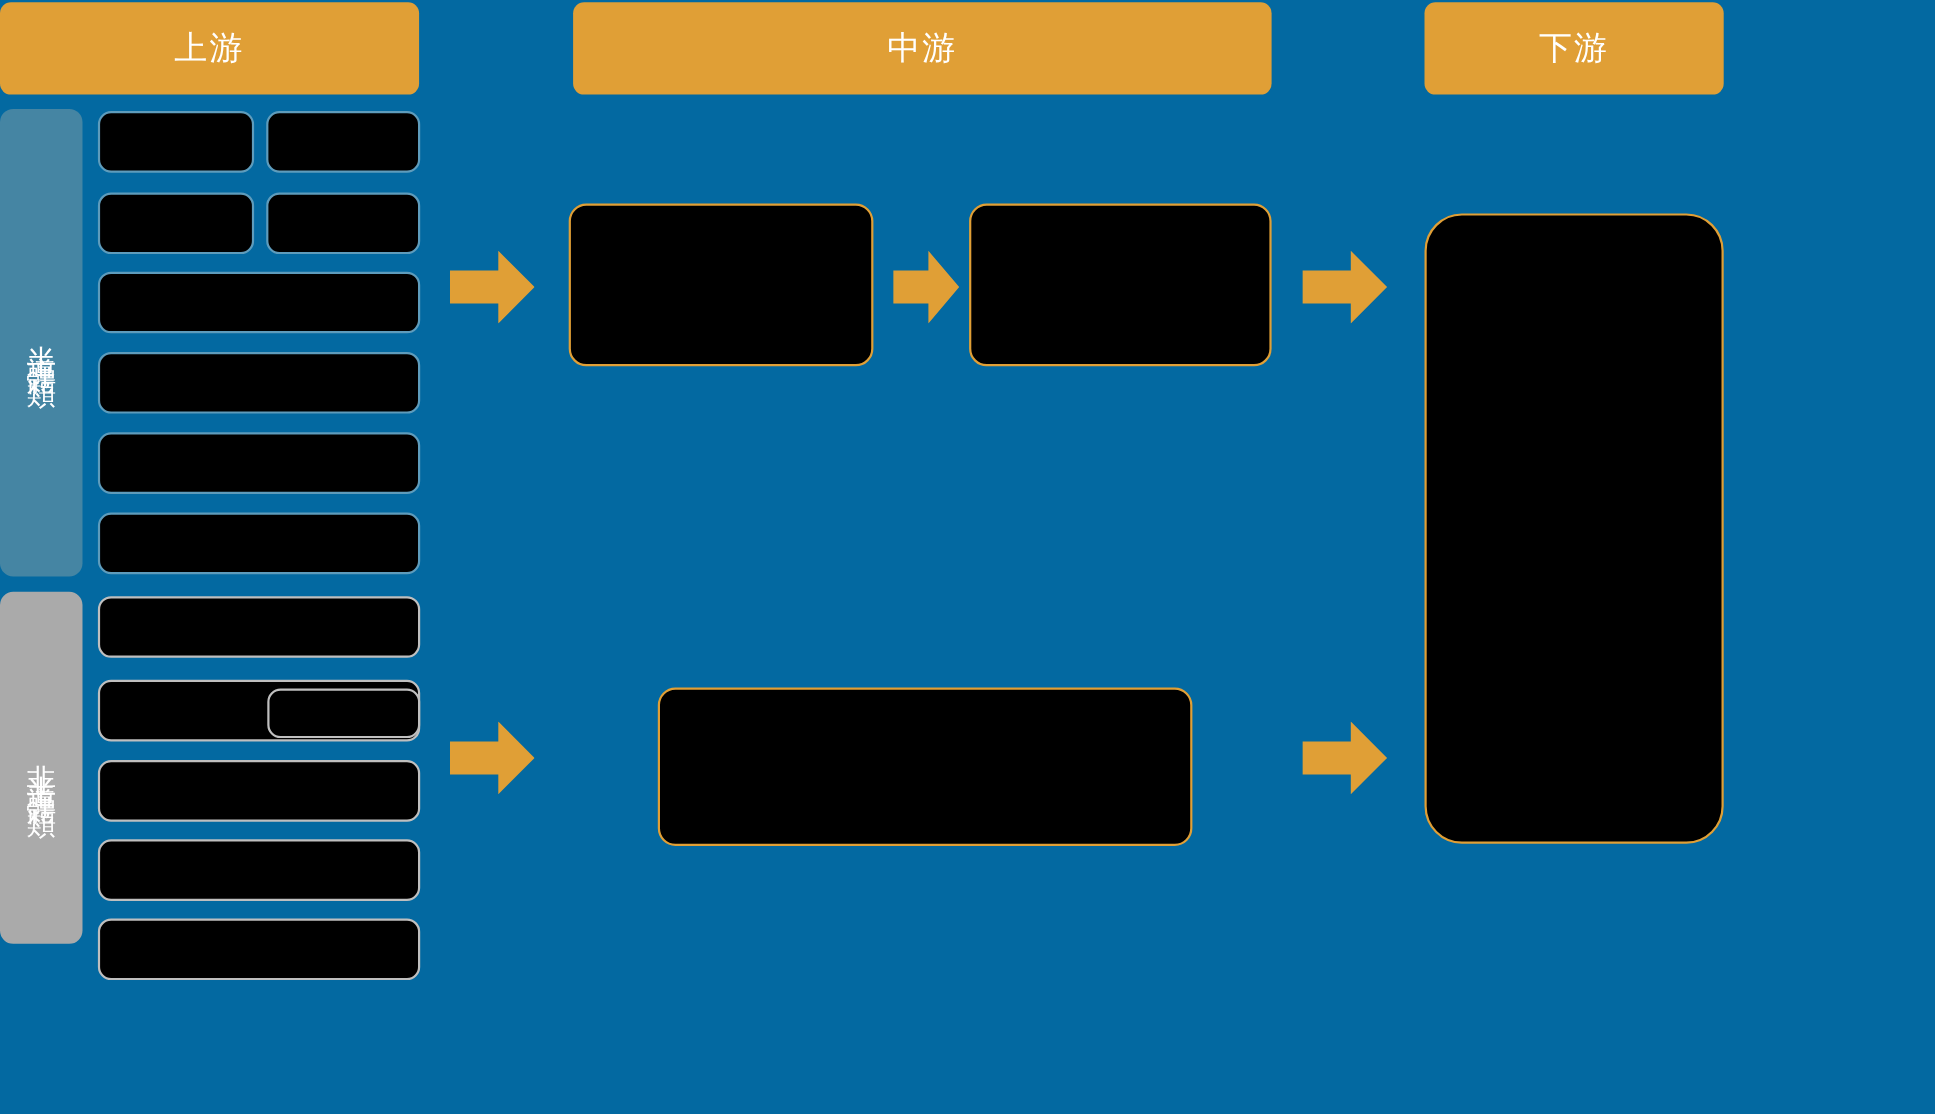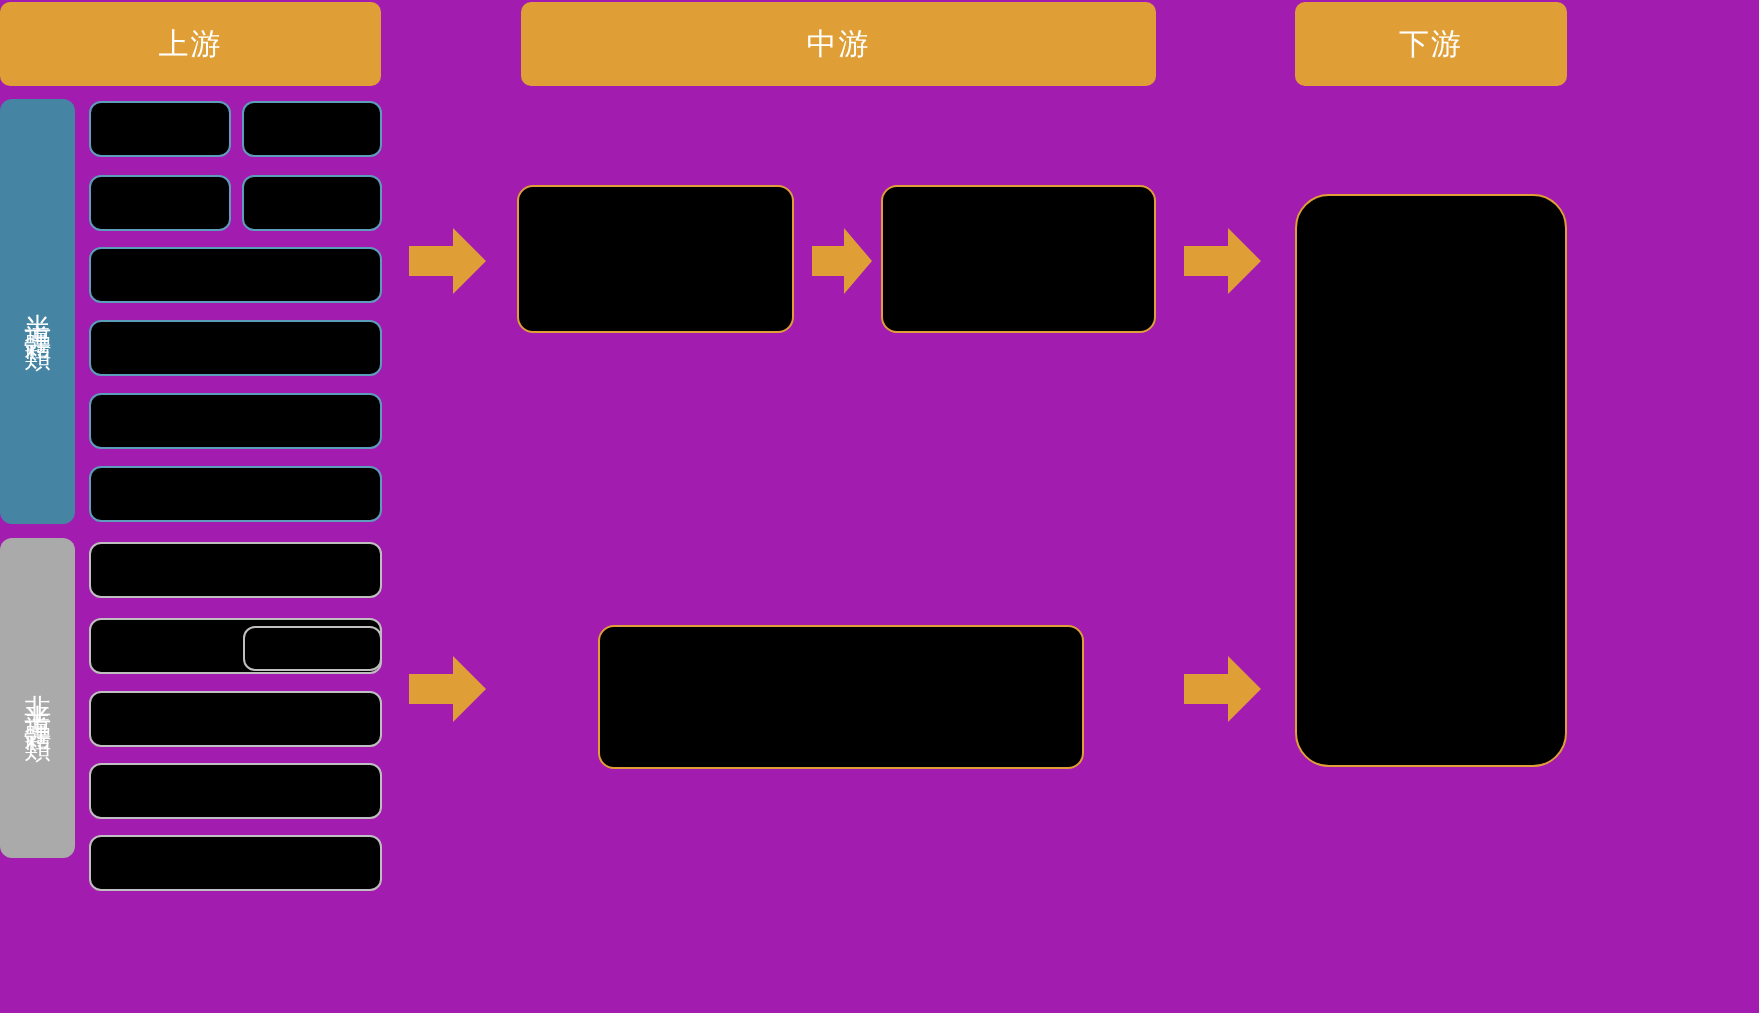--- a/index.html
+++ b/index.html
@@ -7,21 +7,21 @@
     padding: 0;
     background: #000000;
   }
   body {
     font-family: "Liberation Sans", "DejaVu Sans", sans-serif;
   }
   #stage {
     position: relative;
     width: 1759px;
     height: 1013px;
-    background: #a21caf;
+    background: #0369a1;
     overflow: hidden;
   }
 
   
   .header-pill {
     position: absolute;
     background: #E09F36;
     border-radius: 10px;
     display: flex;
     align-items: center;

